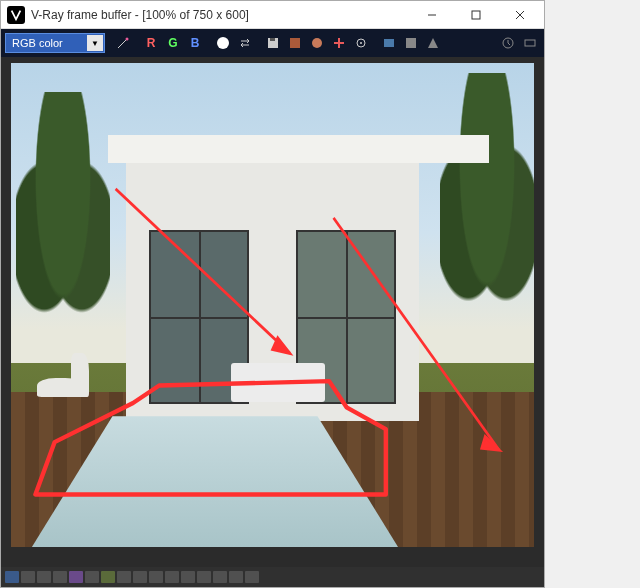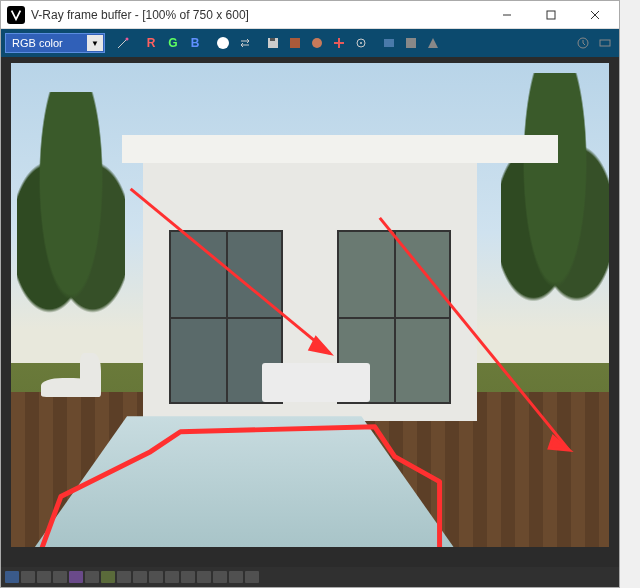--- a/index.html
+++ b/index.html
@@ -1,24 +1,24 @@
 <!DOCTYPE html>
 <html><head>
 <meta charset="utf-8">
 <style>
   * { box-sizing: border-box; margin: 0; padding: 0; }
   body { font-family: "Segoe UI", Tahoma, sans-serif; font-size: 12px; background: #f0f0f0; width: 640px; height: 588px; overflow: hidden; }
-  .window { width: 620px; height: 588px; background: #fff; border: 1px solid #aaa; display: flex; flex-direction: column; }
+  .window { width: 545px; height: 588px; background: #fff; border: 1px solid #aaa; display: flex; flex-direction: column; }
   .titlebar { height: 28px; background: #fff; display: flex; align-items: center; padding: 0 2px; border-bottom: 1px solid #ddd; }
   .app-icon { width: 18px; height: 18px; background: #000; border-radius: 3px; margin: 0 6px 0 4px; display: flex; align-items: center; justify-content: center; }
   .app-icon svg { width: 14px; height: 14px; }
   .title-text { flex: 1; color: #333; font-size: 12px; }
   .win-controls { display: flex; }
   .win-btn { width: 44px; height: 28px; display: flex; align-items: center; justify-content: center; color: #333; font-size: 14px; }
-  .toolbar { height: 28px; background: #0c4a6e; display: flex; align-items: center; padding: 0 4px; gap: 2px; }
+  .toolbar { height: 28px; background: #0f172a; display: flex; align-items: center; padding: 0 4px; gap: 2px; }
   .channel-select { background: #3060b8; color: #fff; border: 1px solid #5a8de0; padding: 2px 6px; font-size: 11px; display: flex; align-items: center; width: 100px; height: 20px; position: relative; }
   .channel-select::after { content: ""; position: absolute; right: 1px; top: 1px; bottom: 1px; width: 16px; background: #e8e8e8; }
   .channel-caret { position: absolute; right: 5px; z-index: 2; color: #000; font-size: 8px; }
   .tb-btn { width: 20px; height: 20px; display: flex; align-items: center; justify-content: center; color: #ccc; font-size: 11px; cursor: pointer; border-radius: 2px; }
   .tb-btn svg { width: 14px; height: 14px; }
   .tb-sep { width: 4px; }
   .tb-btn.letter { font-family: Arial; font-weight: bold; font-size: 12px; }
   .letter.r { color: #ff6060; }
   .letter.g { color: #60ff60; }
   .letter.b { color: #6090ff; }

